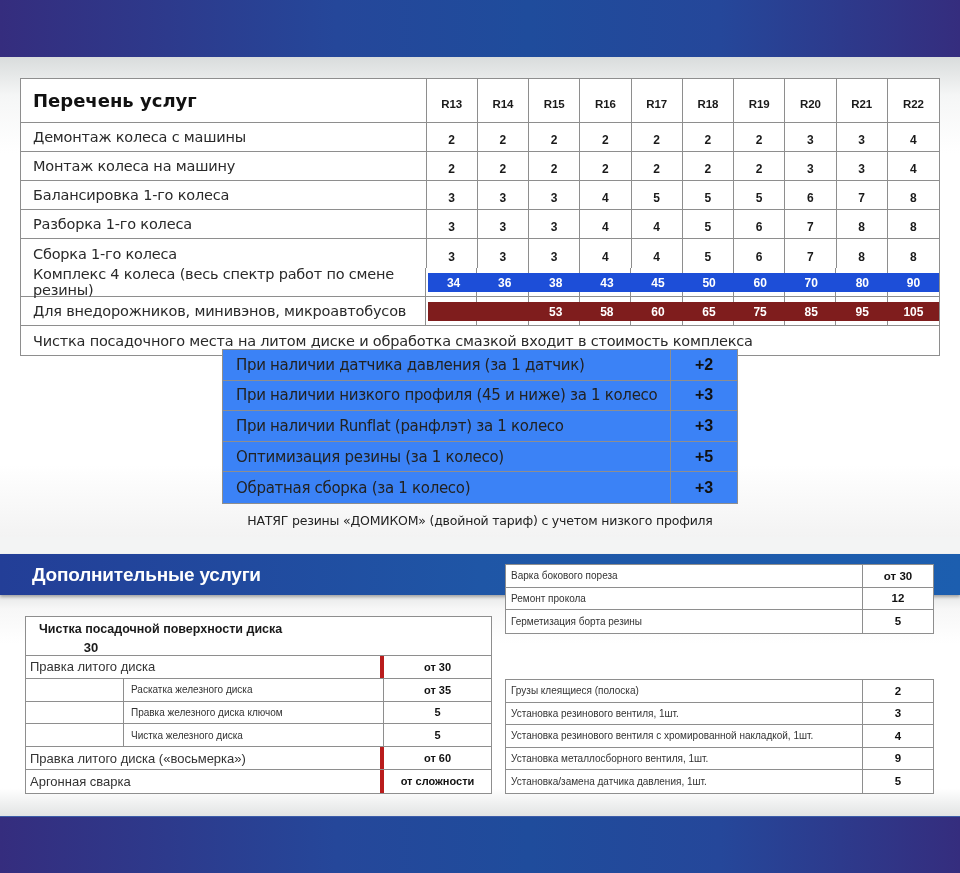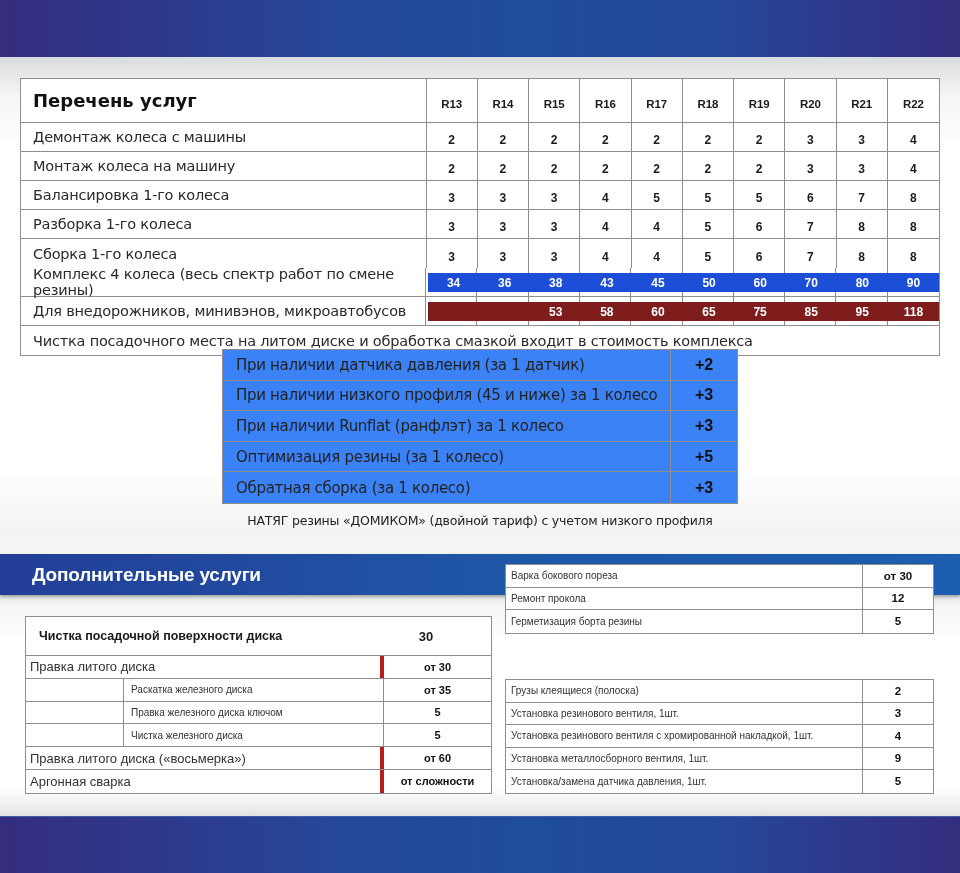--- a/index.html
+++ b/index.html
@@ -97,21 +97,21 @@
     }
     .section-title { color: #fff; font-size: 19px; font-weight: bold; letter-spacing: -0.2px; }
 
     
     .ex-table {
       position: absolute; left: 25px; top: 616px; width: 467px;
       border: 1px solid #8e8e8e; background: #fff;
     }
     .ex-row { display: flex; height: 22.8px; border-bottom: 1px solid #8e8e8e; }
     .ex-row:last-child { border-bottom: none; }
-    .ex-row.big { height: 39px; }
+    .ex-row.big { height: 39px; flex-direction: column; }
     .ex-big-label {
       flex: 1; padding-left: 13px; display: flex; align-items: center;
       font-size: 12.5px; font-weight: bold; color: #1a1a1a;
     }
     .ex-big-val {
       width: 130px; display: flex; align-items: center; justify-content: center;
       font-size: 13px; font-weight: bold;
     }
     .ex-label {
       width: 358px; padding-left: 4px; font-size: 13px; display: flex; align-items: center;
@@ -276,21 +276,21 @@
     <div class="bar bar-red" id="suv-bar">
         <div class="bc"></div>
         <div class="bc"></div>
         <div class="bc">53</div>
         <div class="bc">58</div>
         <div class="bc">60</div>
         <div class="bc">65</div>
         <div class="bc">75</div>
         <div class="bc">85</div>
         <div class="bc">95</div>
-        <div class="bc">118</div>
+        <div class="bc">105</div>
       </div>
   </div>
   <div class="mt-row">
     <div class="mt-note">Чистка посадочного места на литом диске и обработка смазкой входит в стоимость комплекса</div>
   </div>
 </div>
 
 <div class="sur-table" id="sur-table">
     <div class="sur-row">
       <div class="sur-label">При наличии датчика давления (за 1 датчик)</div>

